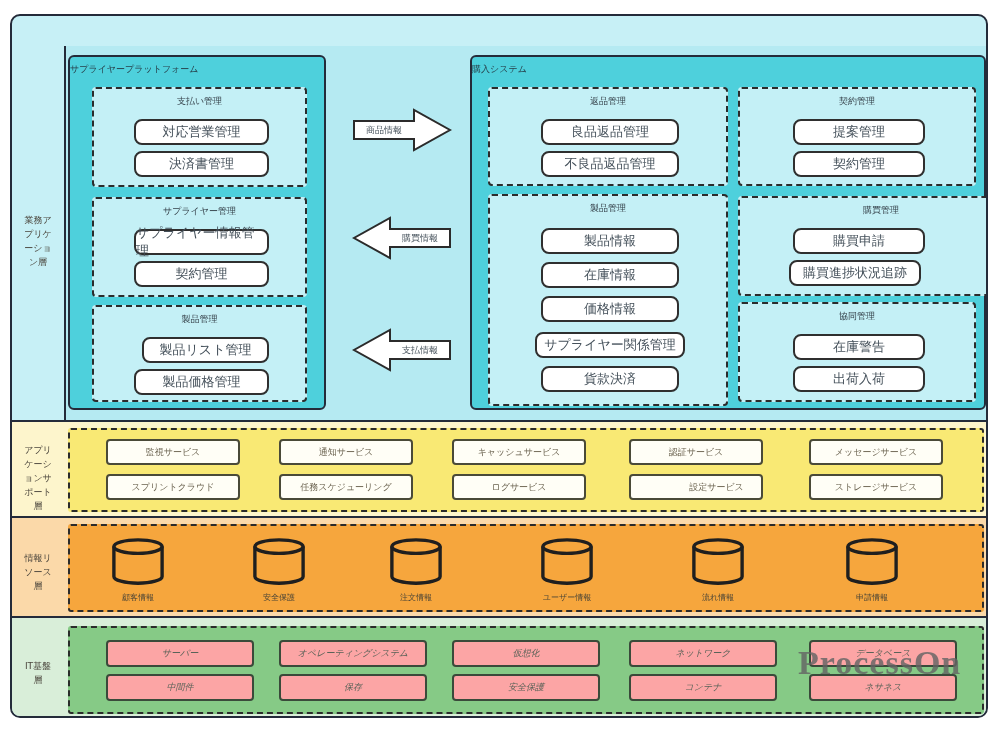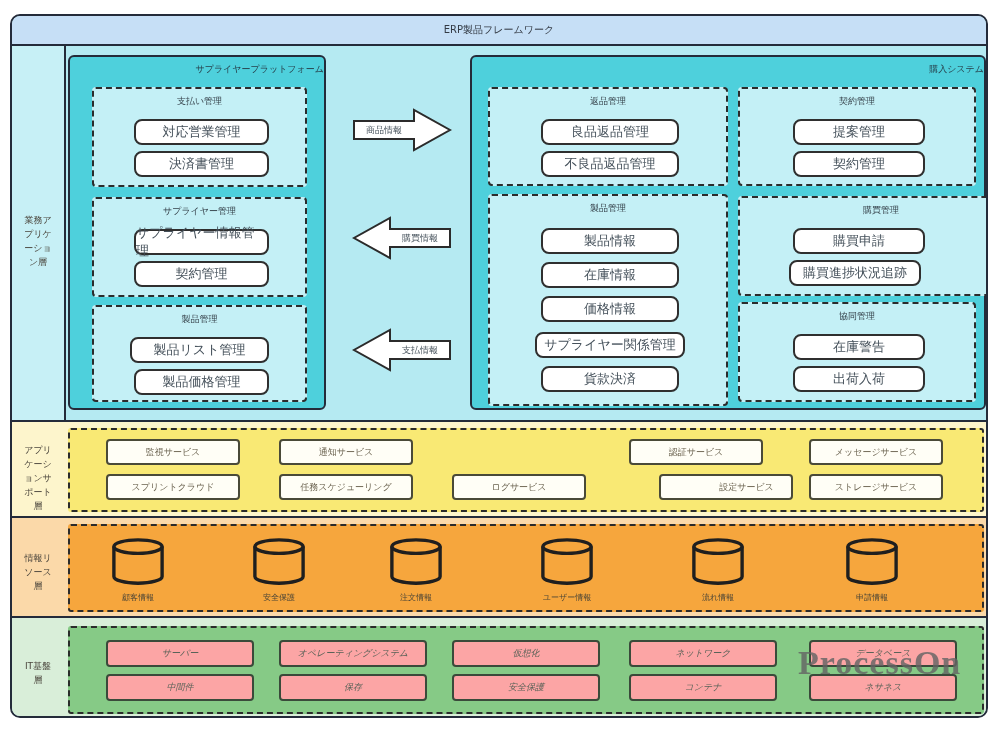--- a/index.html
+++ b/index.html
@@ -25,21 +25,21 @@
   .band-data{top:500px;height:100px;background:#fbd9a9;border-top:2px solid #242b3a;}
   .band-infra{top:600px;height:100px;background:#d9eed9;border-top:2px solid #242b3a;}
   .layer-label{
     position:absolute;font-size:9px;color:#4a453c;text-align:center;
     word-break:break-all;line-height:1.55;
   }
   .bigbox{
     position:absolute;background:#4ed0dc;border:2px solid #242b3a;border-radius:6px;
   }
   .bigbox-title{
-    position:absolute;top:6px;left:0;right:0;text-align:right;
+    position:absolute;top:6px;left:0;right:0;text-align:left;
     font-size:9px;color:#27414c;
   }
   .sec{
     position:absolute;background:#c4f0f6;border:2px dashed #2b2b2b;border-radius:4px;
   }
   .sec-title{
     position:absolute;top:6px;left:0;right:0;text-align:center;font-size:9px;color:#35414a;
   }
   .item{
     position:absolute;height:26px;background:#ffffff;border:2px solid #2f2f2f;border-radius:8px;
@@ -76,23 +76,20 @@
 <body>
 
 <div id="outer">
 
   <div class="band band-business"></div>
   <div class="band-business-main"></div>
   <div class="band band-support"></div>
   <div class="band band-data"></div>
   <div class="band band-infra"></div>
 
-  <div class="header-bar">
-    <span>ERP製品フレームワーク</span>
-  </div>
 
   <div class="layer-label" style="left:8px;top:198px;width:36px;">業務アプリケーション層</div>
   <div class="layer-label" style="left:10px;top:428px;width:32px;">アプリケーションサポート層</div>
   <div class="layer-label" style="left:10px;top:536px;width:32px;">情報リソース層</div>
   <div class="layer-label" style="left:12px;top:644px;width:28px;">IT基盤層</div>
 
   <div class="bigbox" style="left:56px;top:39px;width:258px;height:355px;">
     <div class="bigbox-title">サプライヤープラットフォーム</div>
 
     <div class="sec" style="left:22px;top:30px;width:215px;height:100px;">
@@ -102,21 +99,21 @@
     </div>
 
     <div class="sec" style="left:22px;top:140px;width:215px;height:100px;">
       <div class="sec-title">サプライヤー管理</div>
       <div class="item" style="left:40px;top:30px;width:135px;">サプライヤー情報管理</div>
       <div class="item" style="left:40px;top:62px;width:135px;">契約管理</div>
     </div>
 
     <div class="sec" style="left:22px;top:248px;width:215px;height:97px;">
       <div class="sec-title">製品管理</div>
-      <div class="item" style="left:36px;top:30px;width:139px;">製品リスト管理</div>
+      <div class="item" style="left:48px;top:30px;width:127px;">製品リスト管理</div>
       <div class="item" style="left:40px;top:62px;width:135px;">製品価格管理</div>
     </div>
   </div>
 
   <svg class="arrow" style="left:340px;top:92px;" viewBox="0 0 100 44">
     <polygon points="2,13 62,13 62,2 98,22 62,42 62,31 2,31" fill="#ffffff" stroke="#2b2b2b" stroke-width="2"></polygon>
     <text x="32" y="25" text-anchor="middle" font-size="9" fill="#44505a">商品情報</text>
   </svg>
   <svg class="arrow" style="left:340px;top:200px;" viewBox="0 0 100 44">
     <polygon points="98,13 38,13 38,2 2,22 38,42 38,31 98,31" fill="#ffffff" stroke="#2b2b2b" stroke-width="2"></polygon>
@@ -160,26 +157,27 @@
     <div class="sec" style="left:266px;top:245px;width:238px;height:100px;">
       <div class="sec-title">協同管理</div>
       <div class="item" style="left:53px;top:30px;width:132px;">在庫警告</div>
       <div class="item" style="left:53px;top:62px;width:132px;">出荷入荷</div>
     </div>
   </div>
 
   <div class="dashed-container support-container">
     <div class="svc" style="left:36px;top:9px;">監視サービス</div>
     <div class="svc" style="left:209px;top:9px;">通知サービス</div>
+    <div class="svc" style="left:382px;top:9px;">キャッシュサービス</div>
     <div class="svc" style="left:559px;top:9px;">認証サービス</div>
     <div class="svc" style="left:739px;top:9px;">メッセージサービス</div>
     <div class="svc" style="left:36px;top:44px;">スプリントクラウド</div>
     <div class="svc" style="left:209px;top:44px;">任務スケジューリング</div>
     <div class="svc" style="left:382px;top:44px;">ログサービス</div>
-    <div class="svc" style="left:589px;top:44px;padding-left:41px;">設定サービス</div>
+    <div class="svc" style="left:559px;top:44px;padding-left:41px;">設定サービス</div>
     <div class="svc" style="left:739px;top:44px;">ストレージサービス</div>
   </div>
 
   <div class="dashed-container data-container">
     <svg class="cyl" style="left:41px;top:11px;" viewBox="0 0 56 50">
         <path d="M3 9 v31 a25 7 0 0 0 50 0 v-31" fill="none" stroke="#1f1f1f" stroke-width="3.5"></path>
         <ellipse cx="28" cy="9" rx="25" ry="7" fill="none" stroke="#1f1f1f" stroke-width="3.5"></ellipse>
       </svg>
     <svg class="cyl" style="left:182px;top:11px;" viewBox="0 0 56 50">
         <path d="M3 9 v31 a25 7 0 0 0 50 0 v-31" fill="none" stroke="#1f1f1f" stroke-width="3.5"></path>

